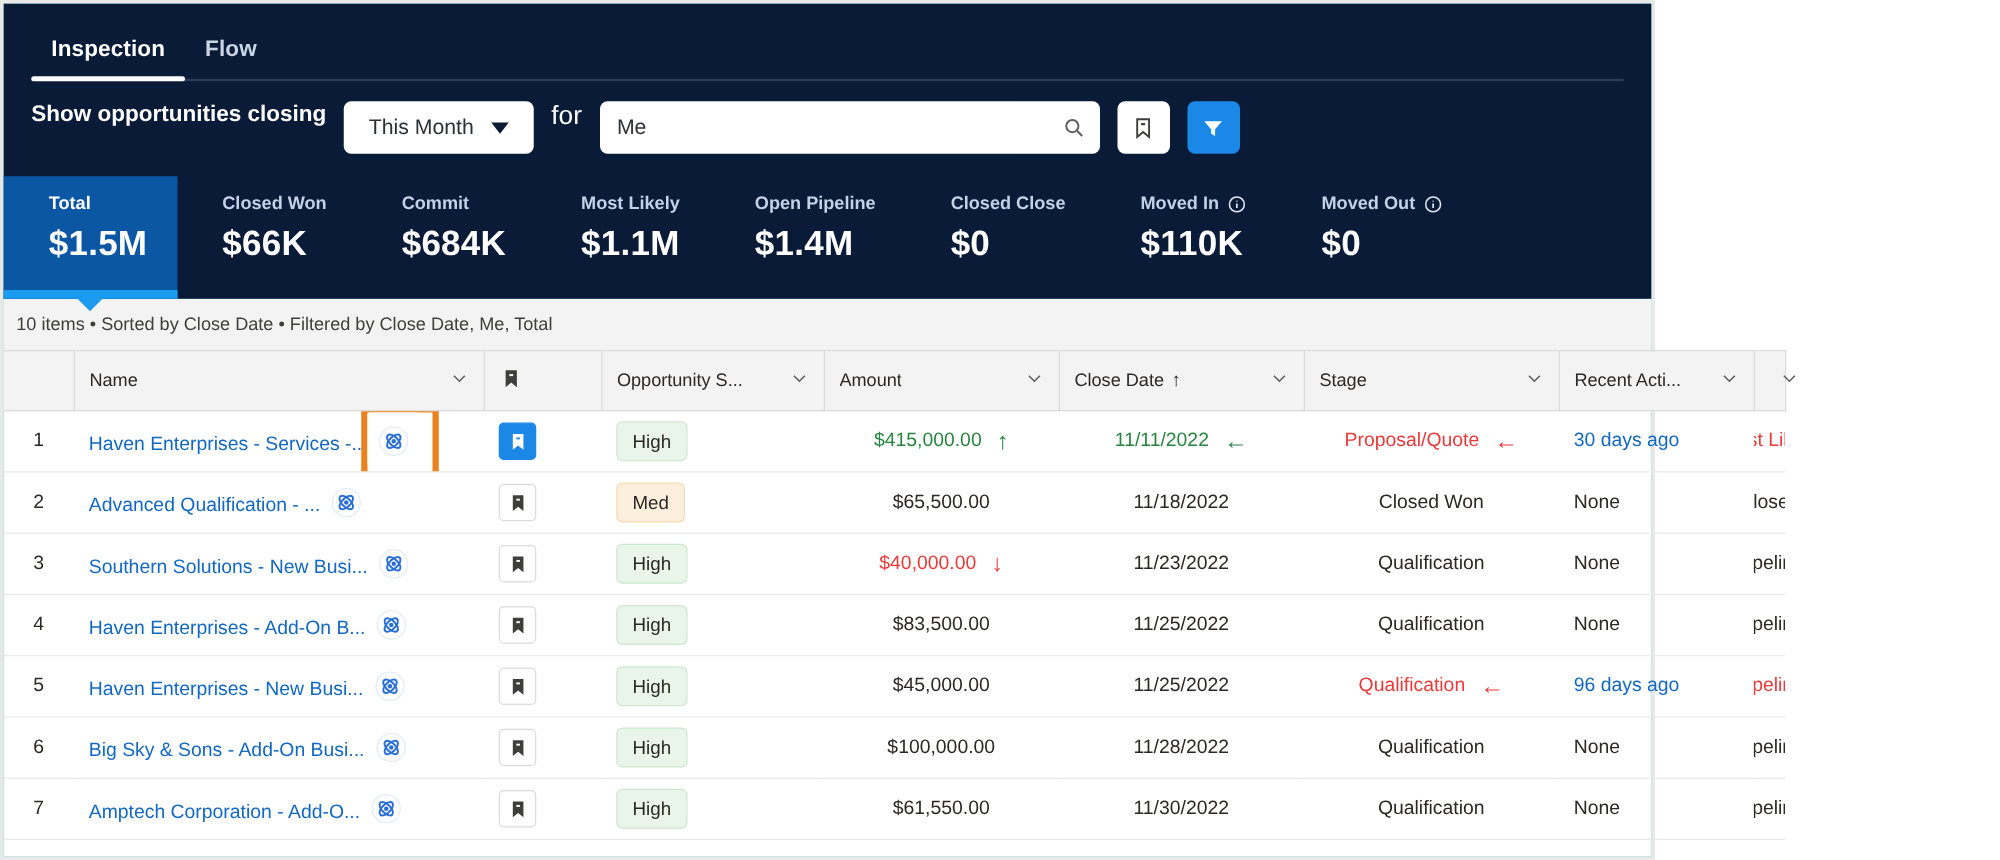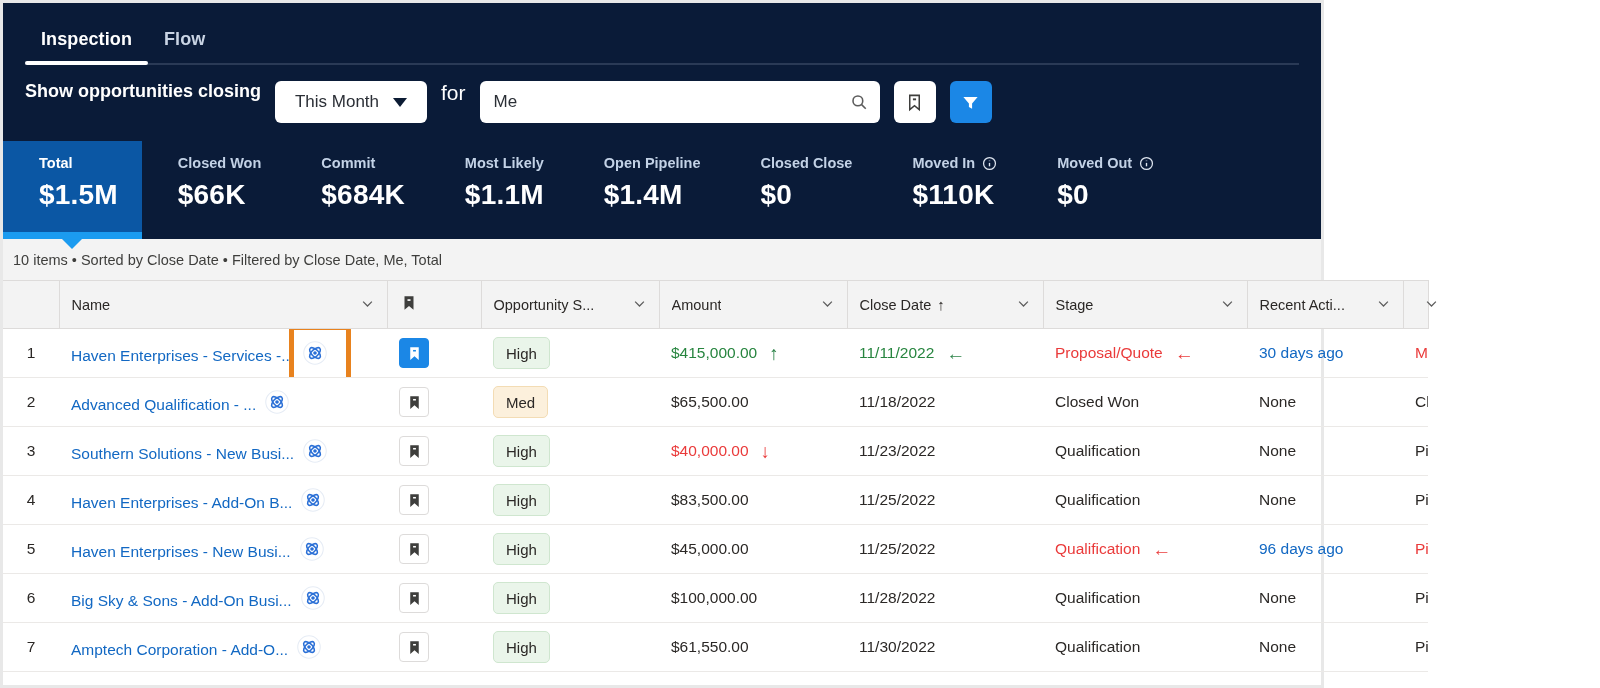--- a/index.html
+++ b/index.html
@@ -234,21 +234,21 @@
   .badge.high { background: #eaf5ea; border: 1px solid #cfe6cf; color: #2b2826; }
   .badge.med  { background: #fcf0dc; border: 1px solid #f3dcb4; color: #2b2826; }
 
   .val-row { display: flex; align-items: center; gap: 12px; }
   .green { color: #27853f; }
   .red   { color: #ea3a3a; }
   .blue-link { color: #1268c3; cursor: pointer; }
   .arrow-g, .arrow-r { font-size: 19px; line-height: 1; font-weight: bold; }
   .arrow-g { color: #2e844a; }
   .arrow-r { color: #ea3a3a; }
-  .spread { display: flex; align-items: center; justify-content: flex-start; }
+  .spread { display: flex; align-items: center; justify-content: center; }
 </style>
 </head>
 <body>
 
 <div class="app">
 
   <div class="dark-header">
 
     <div class="tabbar" id="tab-bar">
         <div class="tab active">Inspection</div>

